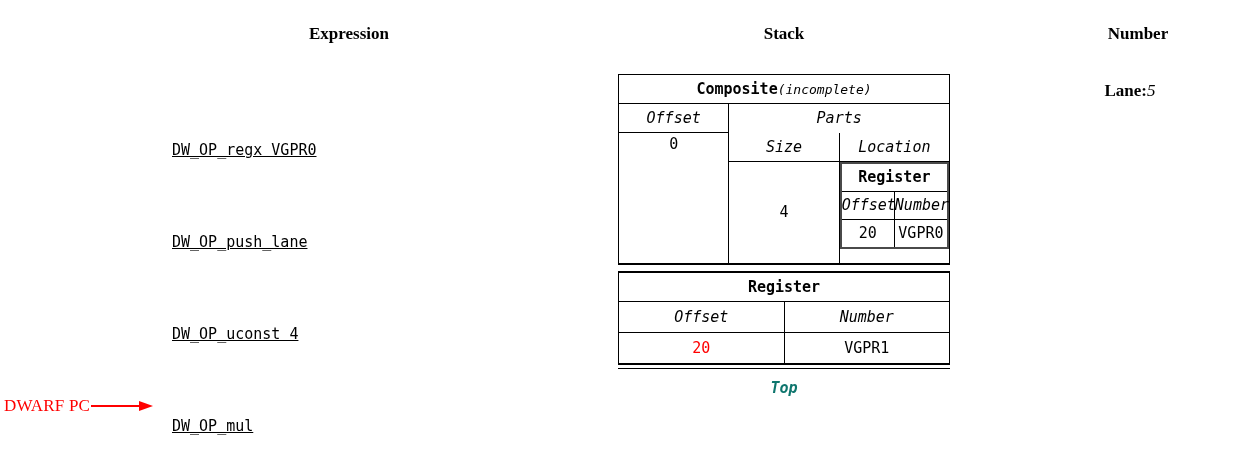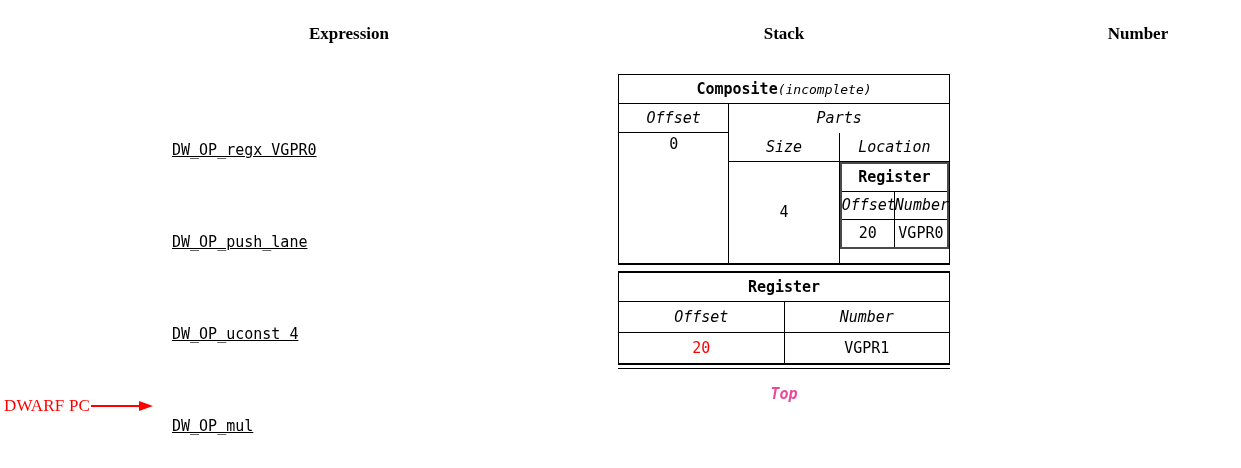--- a/index.html
+++ b/index.html
@@ -144,23 +144,23 @@
 
   
   .stack-separator {
     height: 6px;
     border-top: 1.6px solid #000;
     border-bottom: 1.6px solid #000;
     margin: 0;
   }
 
   #stack-top-label {
-    margin-top: 16px;
-    text-align: center;
-    color: #ec4899;
+    margin-top: 10px;
+    text-align: center;
+    color: #0f766e;
     font-style: italic;
     font-weight: bold;
     font-family: "DejaVu Sans Mono", "Liberation Mono", monospace;
     font-size: 15px;
   }
   #stack-bottom-rule {
     border-top: 1.6px solid #000;
     height: 3px;
     border-bottom: 1.6px solid #000;
   }
@@ -273,13 +273,14 @@
       </tr>
     </tbody>
       </table>
   </div>
 
   <div id="stack-bottom-rule"></div>
   <div id="stack-top-label">Top</div>
 </div>
 
 <div id="context-list">
+  <div><span class="key">Lane:</span><span class="val">5</span></div>
 </div>
 
 </body></html>

